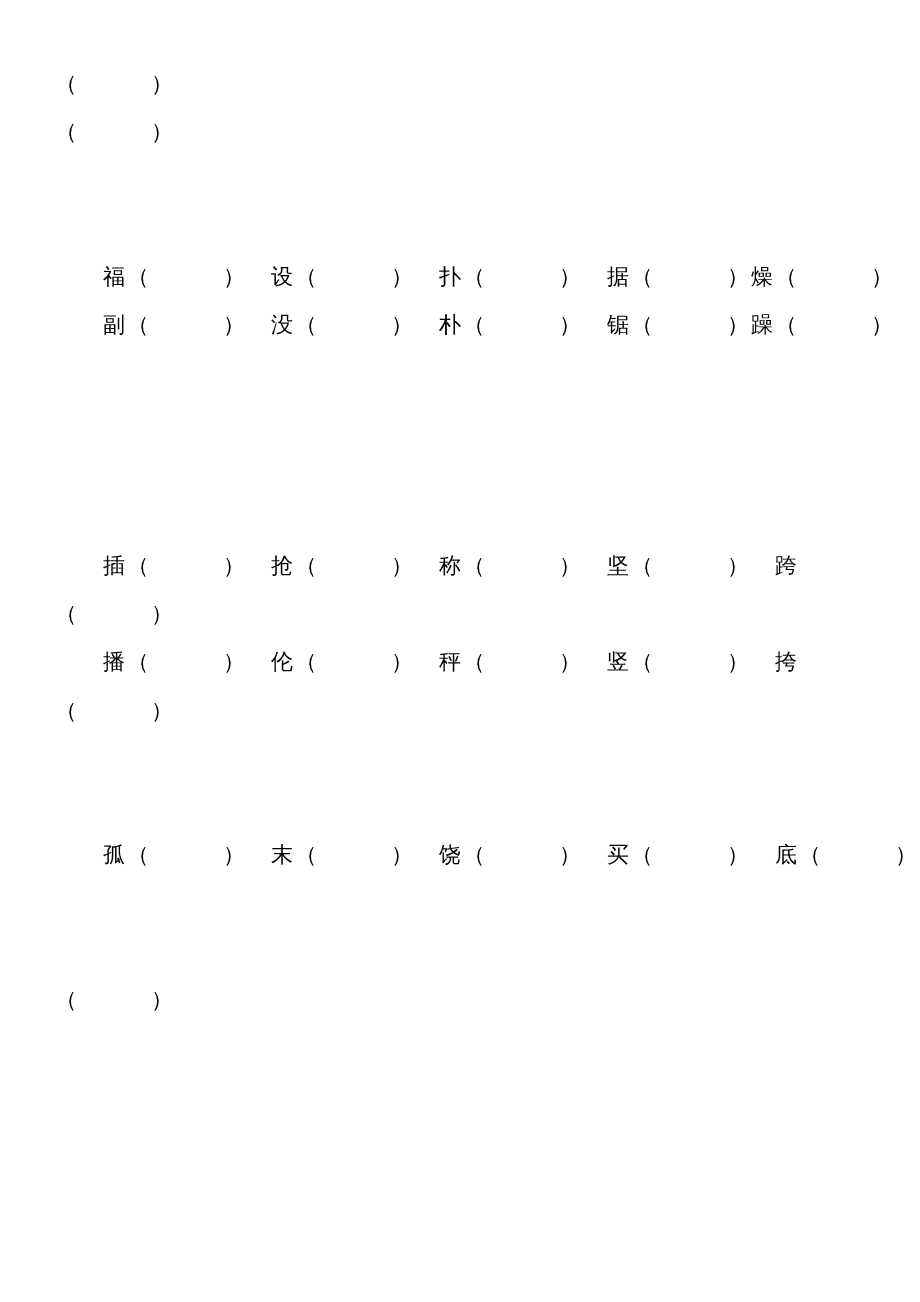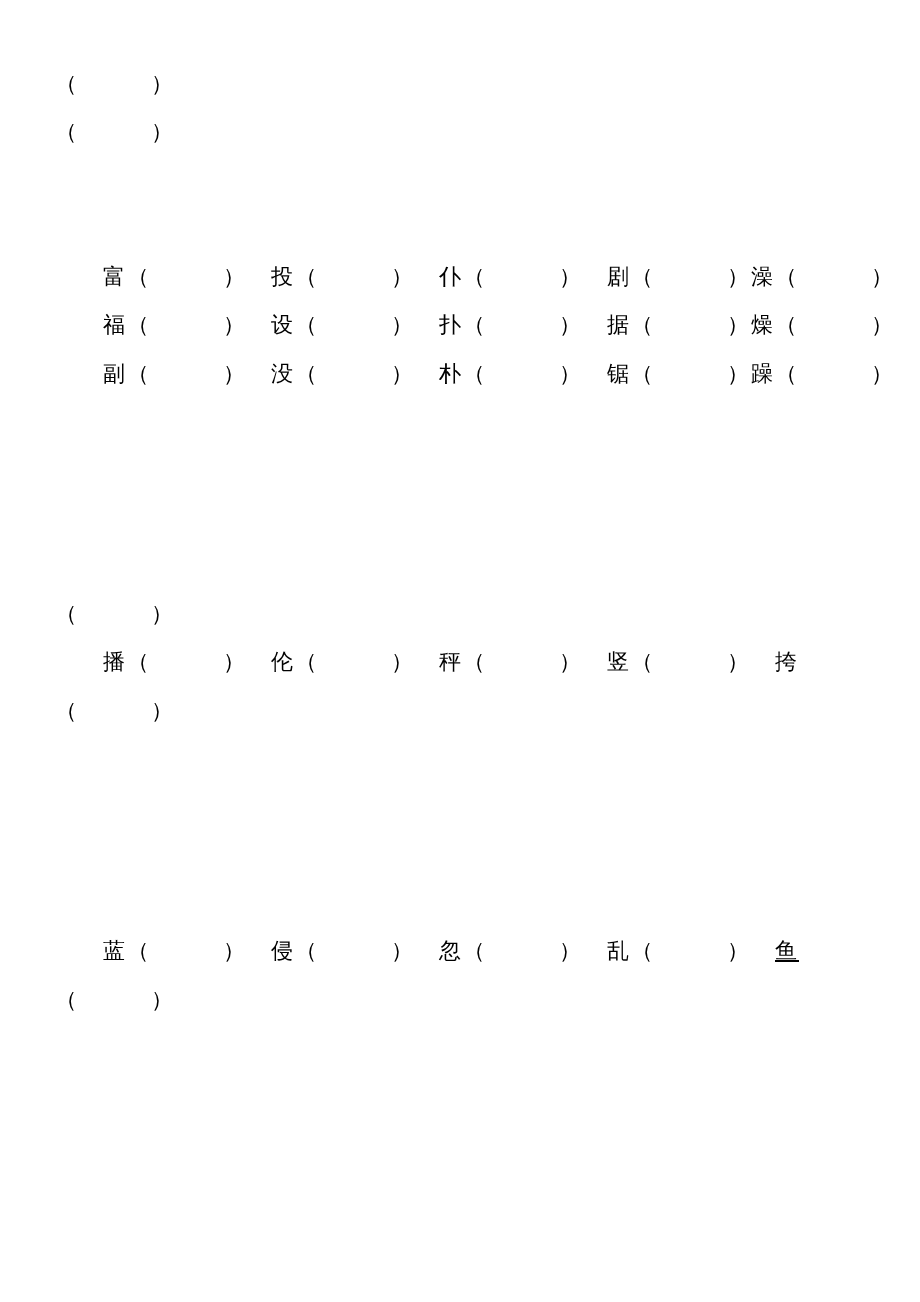--- a/index.html
+++ b/index.html
@@ -25,29 +25,29 @@
   .underline { text-decoration: underline; }
 </style>
 </head>
 <body>
 
 <div class="page" id="page">
     <div class="line">（　　　）</div>
     <div class="line">（　　　）</div>
     <div class="blank-line"></div>
     <div class="blank-line"></div>
-    <div class="line">　　富（　　　）　投（　　　）　仆（　　　）　剧（　　　）澡（　　　）</div>
     <div class="line">　　福（　　　）　设（　　　）　扑（　　　）　据（　　　）燥（　　　）</div>
     <div class="line">　　副（　　　）　没（　　　）　朴（　　　）　锯（　　　）躁（　　　）</div>
     <div class="blank-line"></div>
     <div class="blank-line"></div>
     <div class="blank-line"></div>
     <div class="blank-line"></div>
+    <div class="line">　　插（　　　）　抢（　　　）　称（　　　）　坚（　　　）　跨</div>
     <div class="line">（　　　）</div>
     <div class="line">　　播（　　　）　伦（　　　）　秤（　　　）　竖（　　　）　挎</div>
     <div class="line">（　　　）</div>
     <div class="blank-line"></div>
     <div class="blank-line"></div>
+    <div class="line">　　孤（　　　）　末（　　　）　饶（　　　）　买（　　　）　底（　　　）</div>
     <div class="blank-line"></div>
     <div class="blank-line"></div>
-    <div class="line">　　蓝（　　　）　侵（　　　）　忽（　　　）　乱（　　　）　<span class="underline">鱼</span></div>
     <div class="line">（　　　）</div>
   </div>
 
 </body></html>

